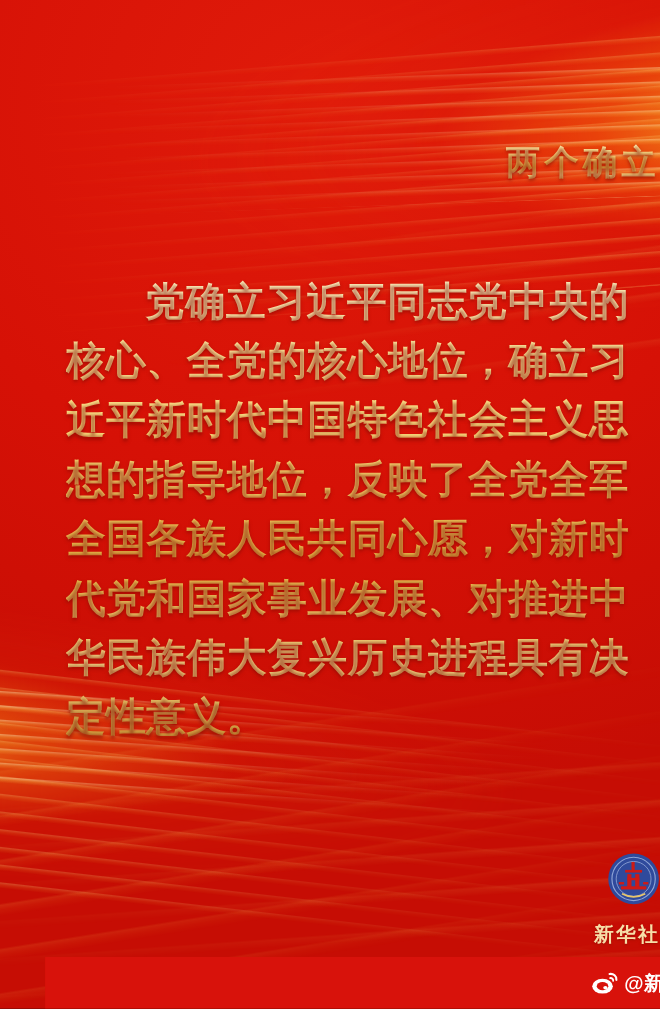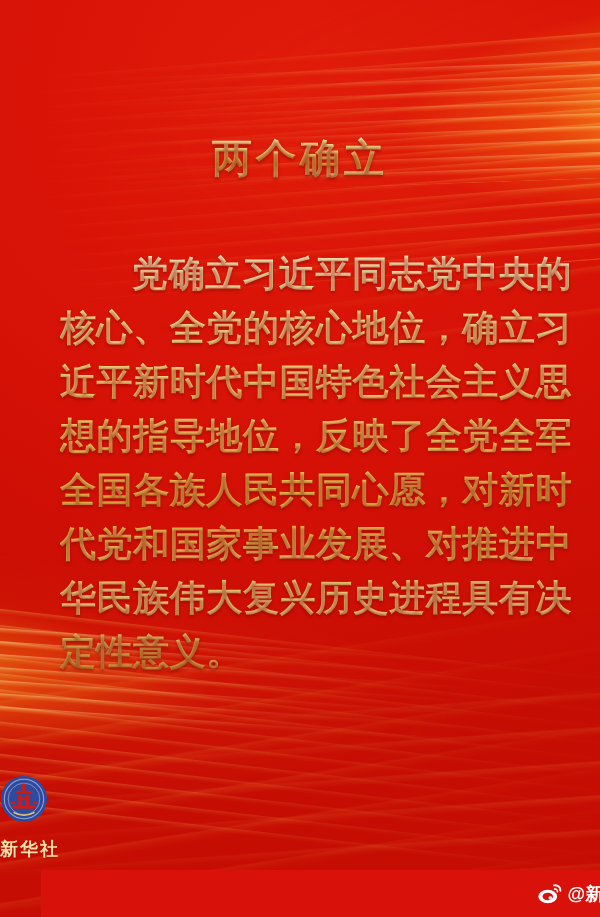--- a/index.html
+++ b/index.html
@@ -222,22 +222,22 @@
     background-clip: text;
     color: transparent;
     -webkit-text-fill-color: transparent;
   }
 
   #poster-title {
     position: absolute;
     top: 108px;
     left: 0;
     width: 100%;
-    text-align: center;
-    font-size: 40px;
+    text-align: right;
+    font-size: 31px;
     font-weight: bold;
     letter-spacing: 4px;
     line-height: 1.2;
     text-shadow: 0 2px 3px rgba(120,10,0,0.55);
   }
 
   #body-text {
     position: absolute;
     top: 247px;
     left: 60px;
@@ -254,21 +254,21 @@
   }
 
   
   #brand-block {
     position: absolute;
     top: 775px;
     left: 0;
     width: 100%;
     display: flex;
     flex-direction: column;
-    align-items: flex-start;
+    align-items: flex-end;
   }
   #xinhua-emblem {
     width: 48px;
     height: 48px;
     display: block;
   }
   #brand-name {
     margin-top: 14px;
     font-size: 18px;
     letter-spacing: 2px;

